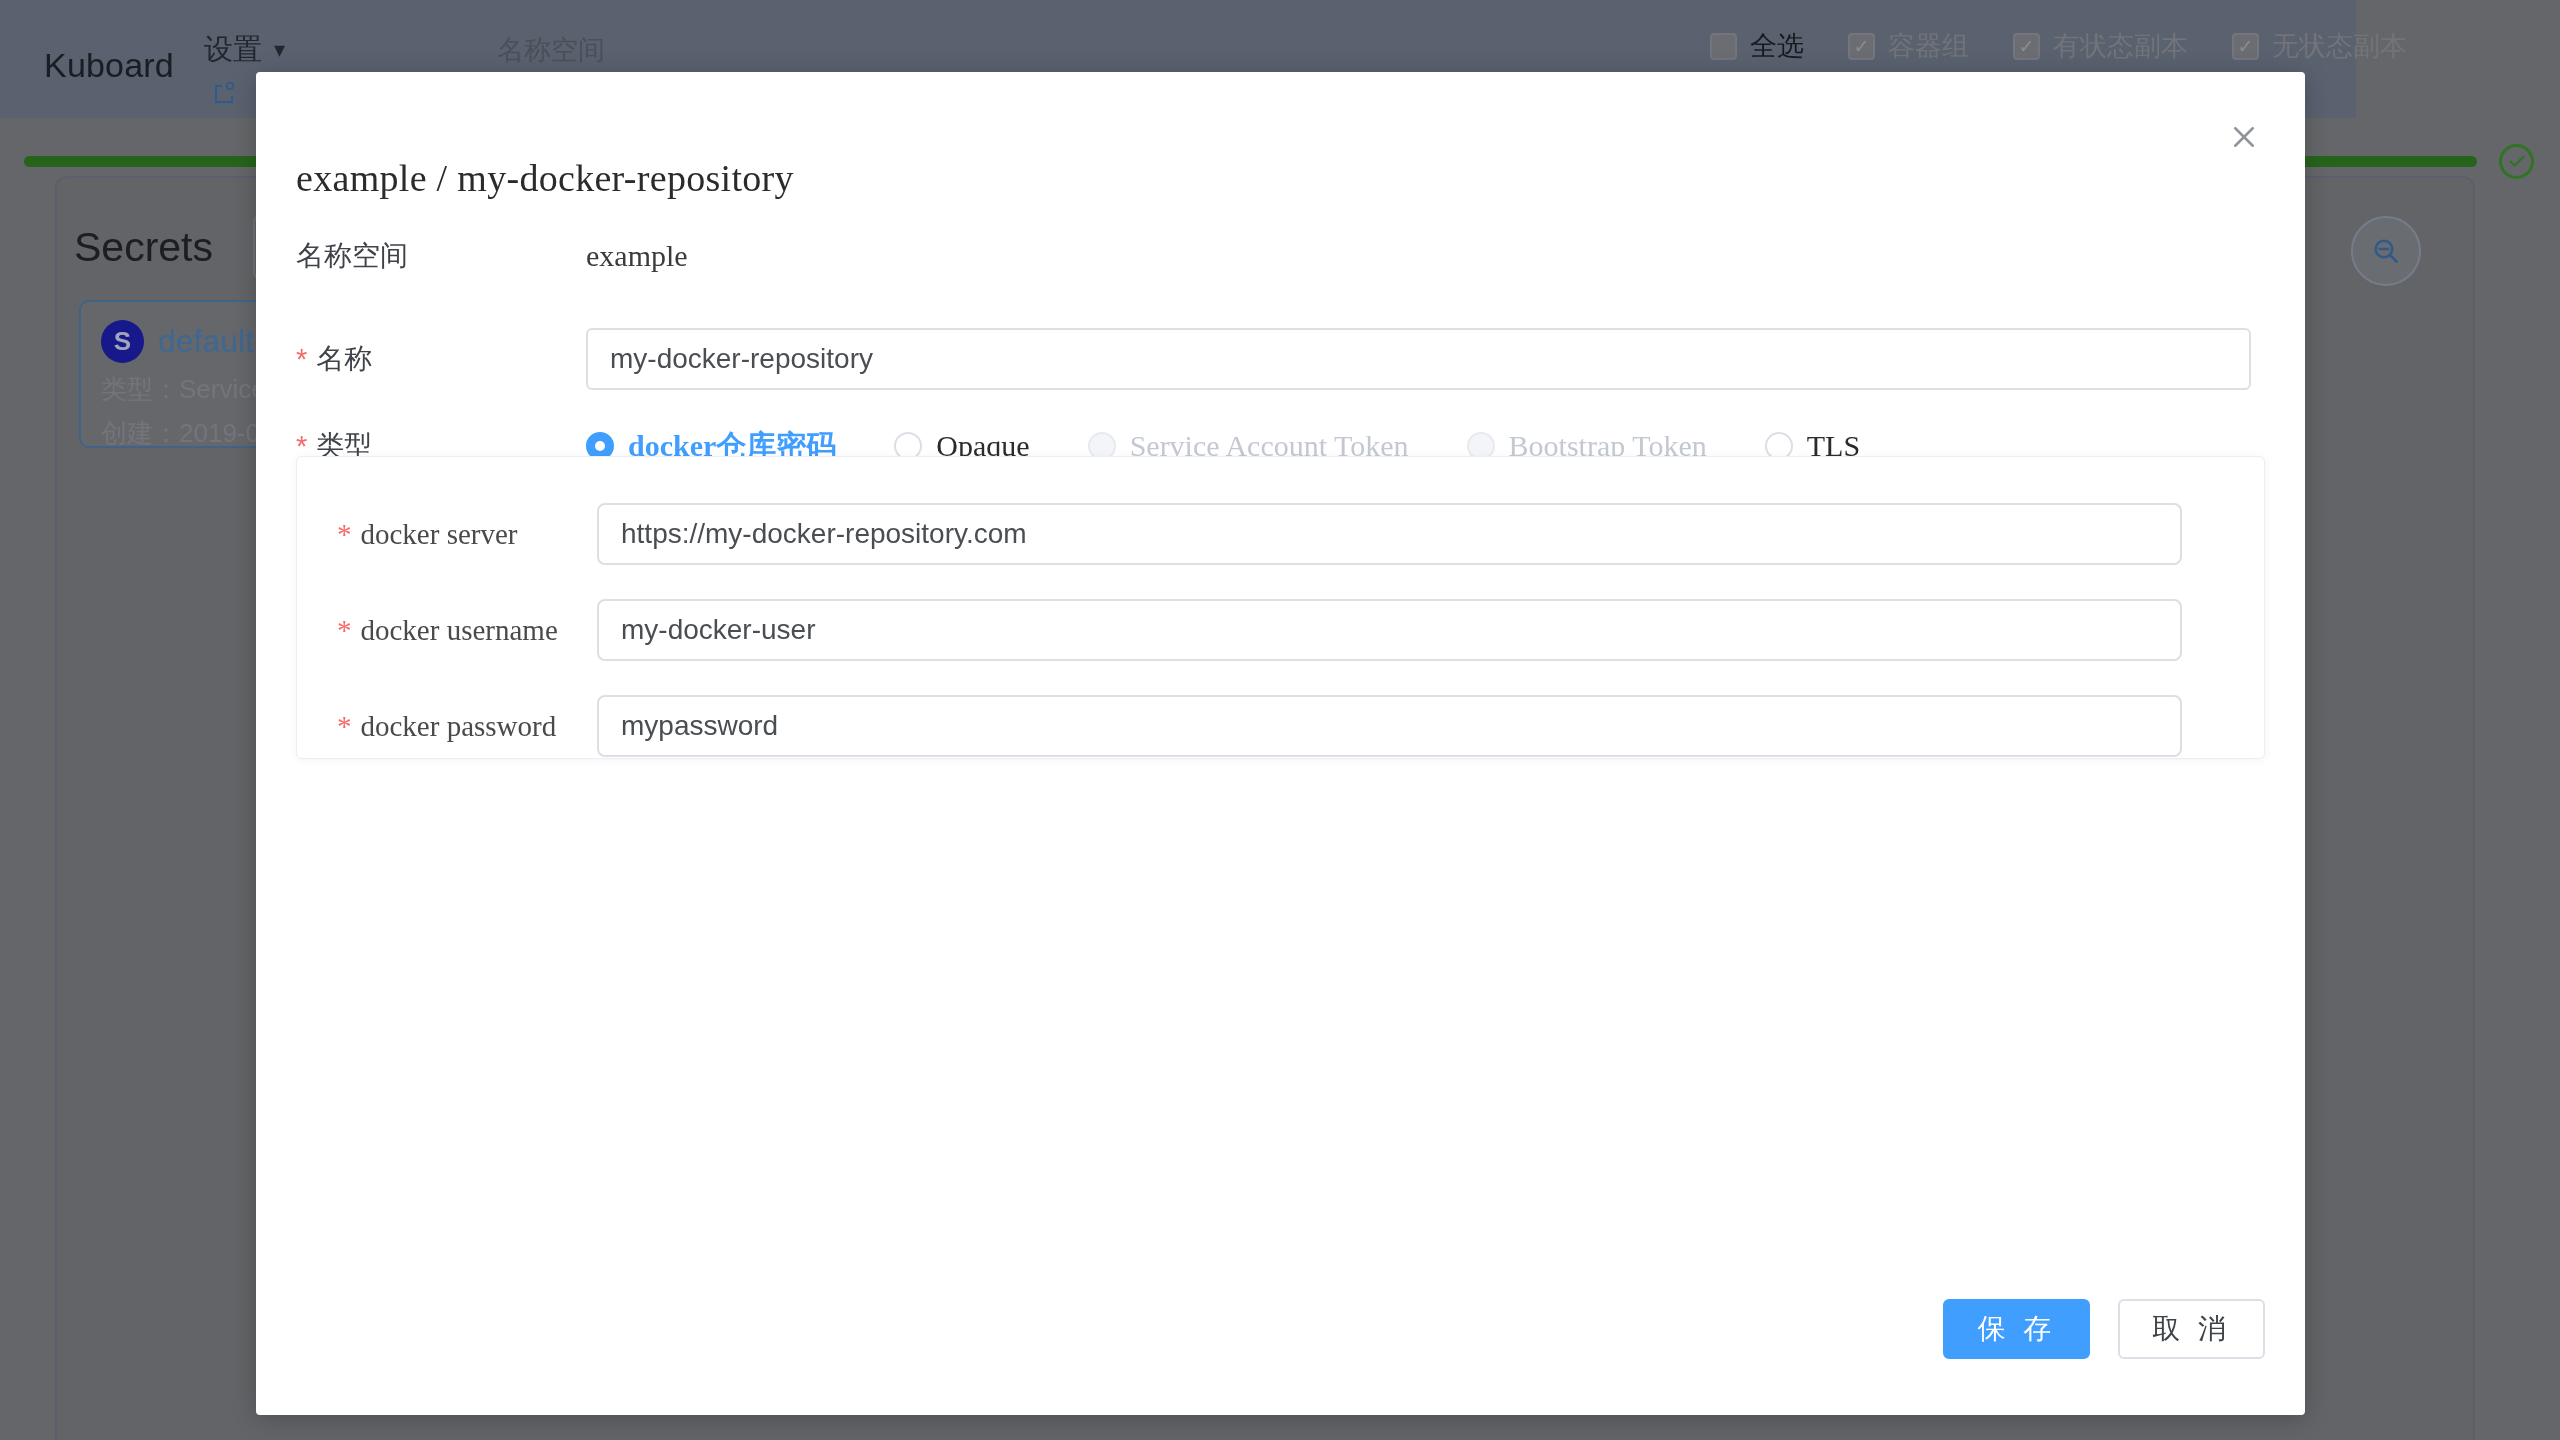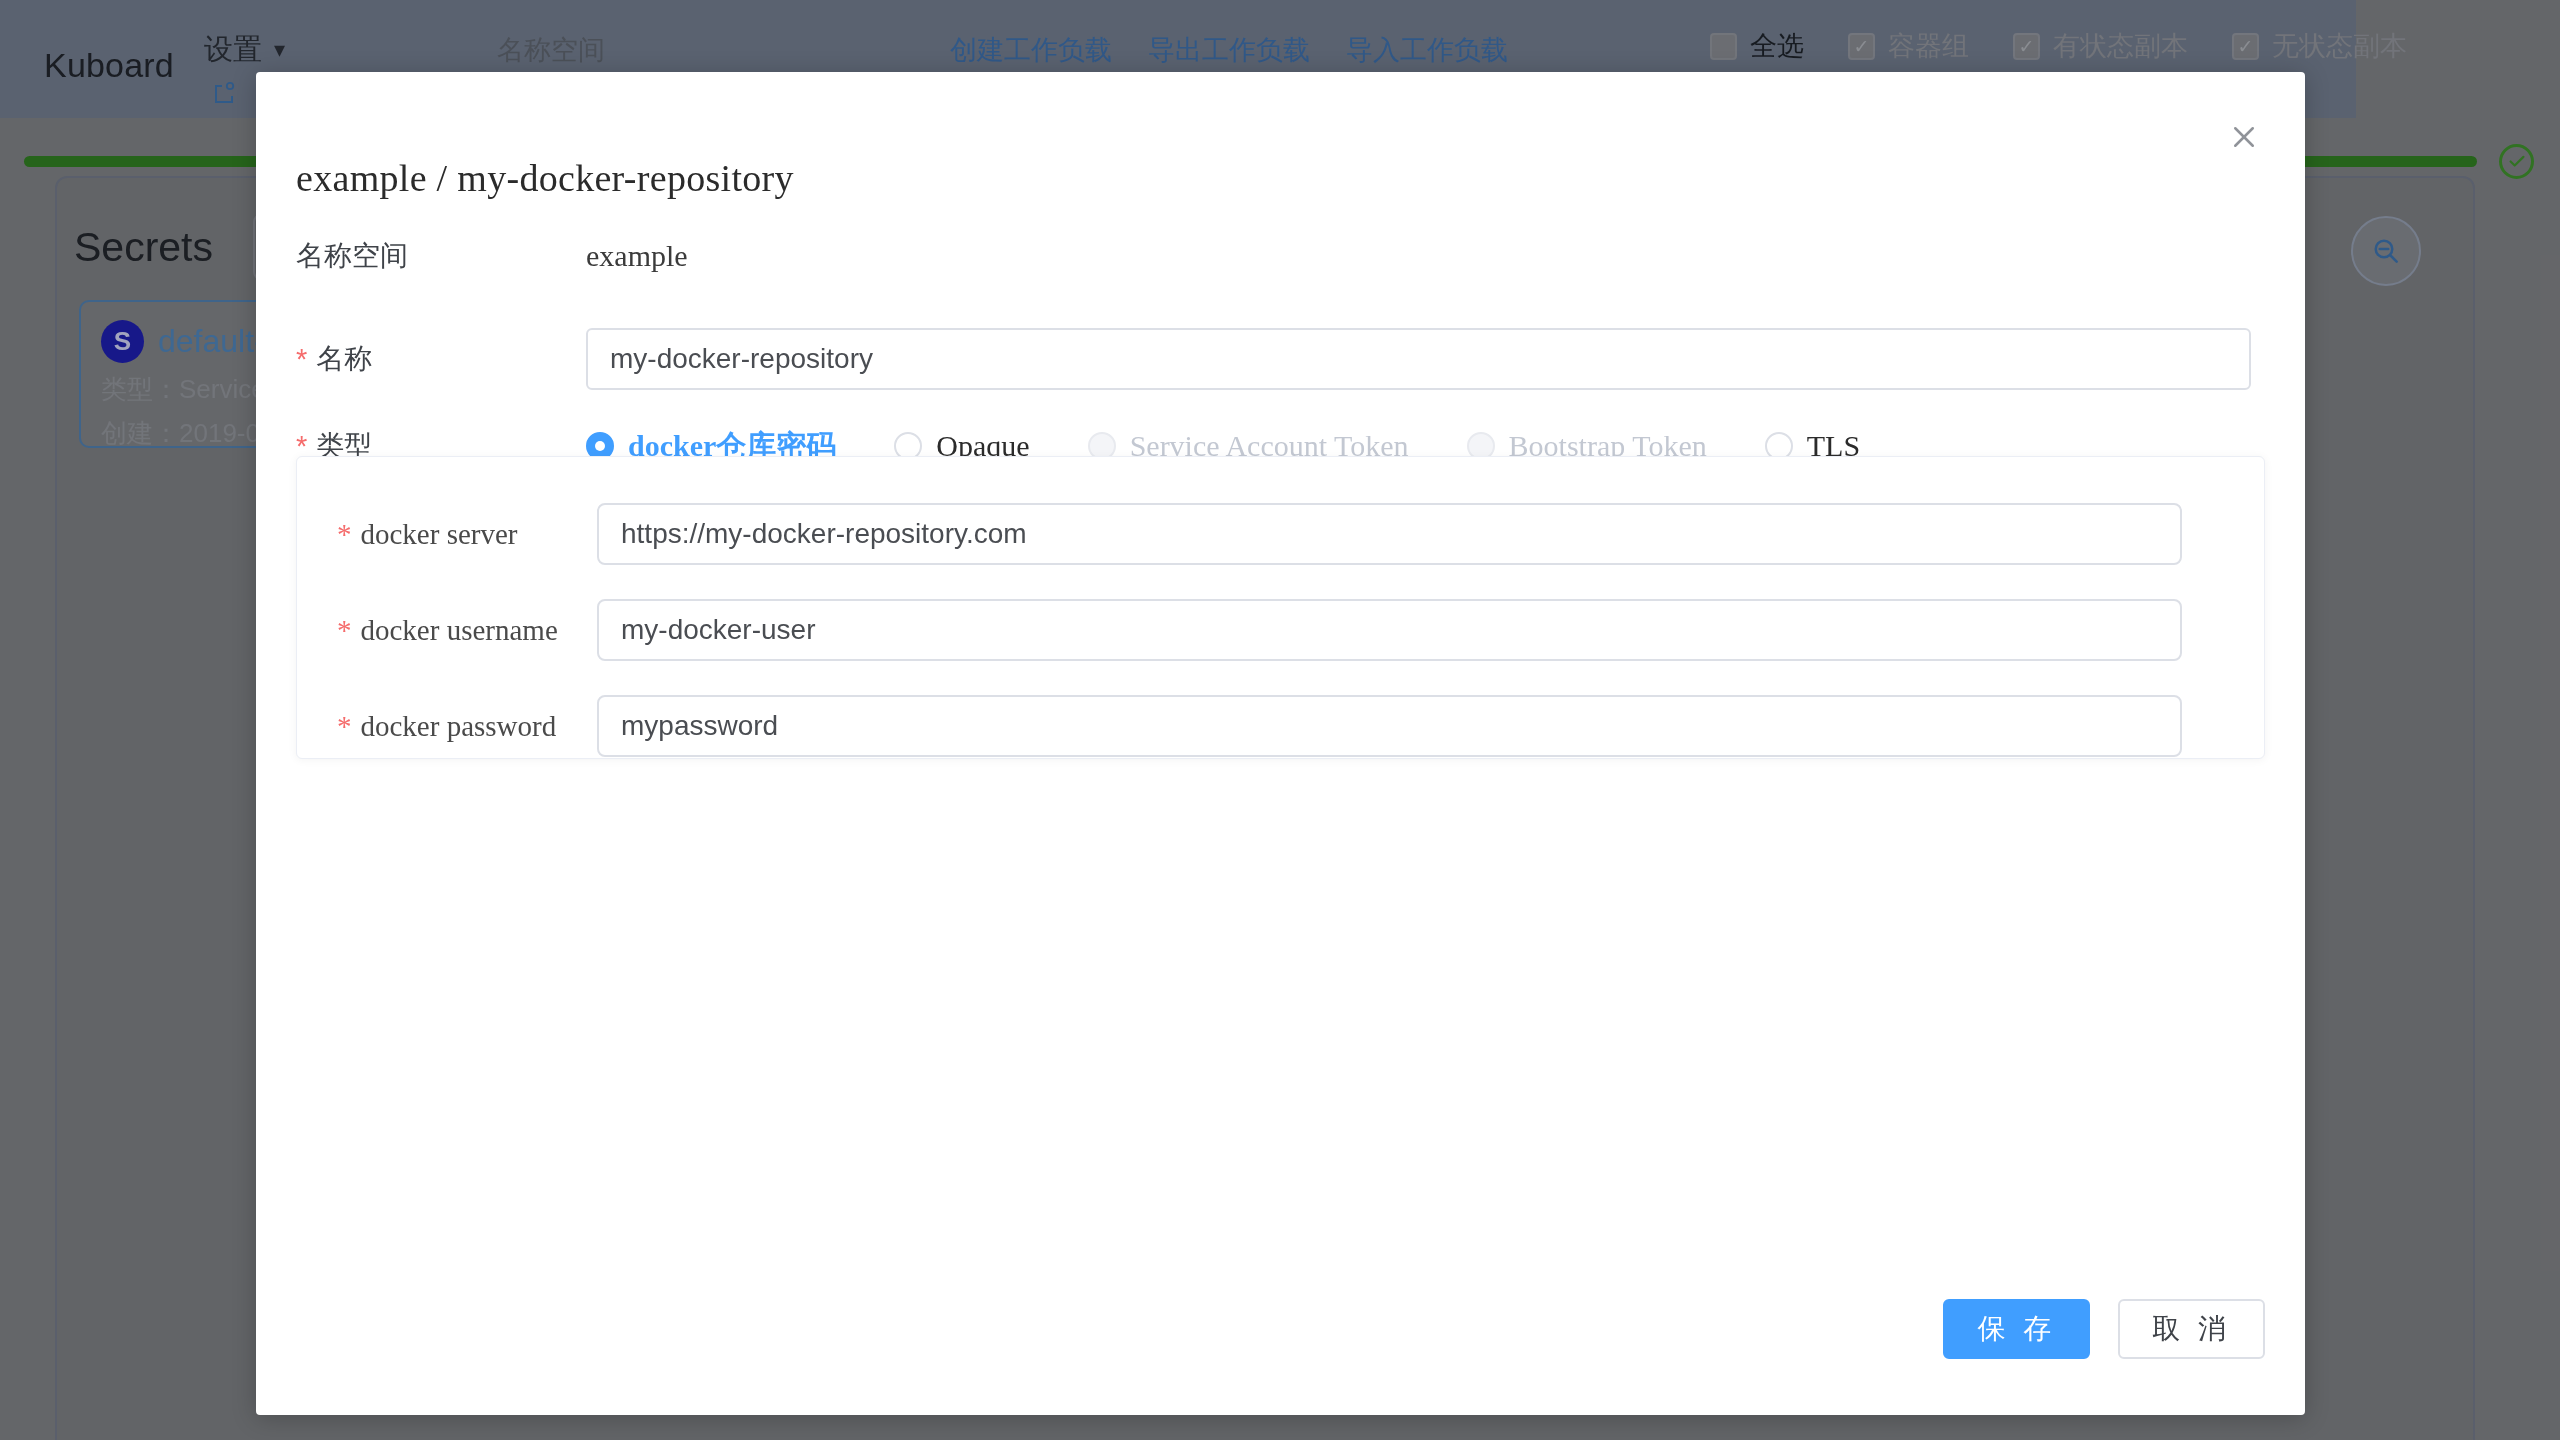--- a/index.html
+++ b/index.html
@@ -225,25 +225,20 @@
 
     <div class="nav-ns">名称空间</div>
 
     <div class="sub-icon-row">
       <svg class="sub-icon" viewBox="0 0 24 26">
         <path d="M3 5h7v2H5v14h14v-5h2v7H3z" fill="#3a6ea8"></path>
         <circle cx="18" cy="6" r="3.2" fill="none" stroke="#3a6ea8" stroke-width="1.8"></circle>
       </svg>
     </div>
 
-    <div class="hdr-links">
-      <span class="hdr-link">创建工作负载</span>
-      <span class="hdr-link">导出工作负载</span>
-      <span class="hdr-link">导入工作负载</span>
-    </div>
 
     <div class="hdr-checks">
       <div class="chk-item">
         <span class="chk-box empty"></span>
         <span class="chk-label">全选</span>
       </div>
       <div class="chk-item dim">
         <span class="chk-box">✓</span>
         <span class="chk-label">容器组</span>
       </div>

